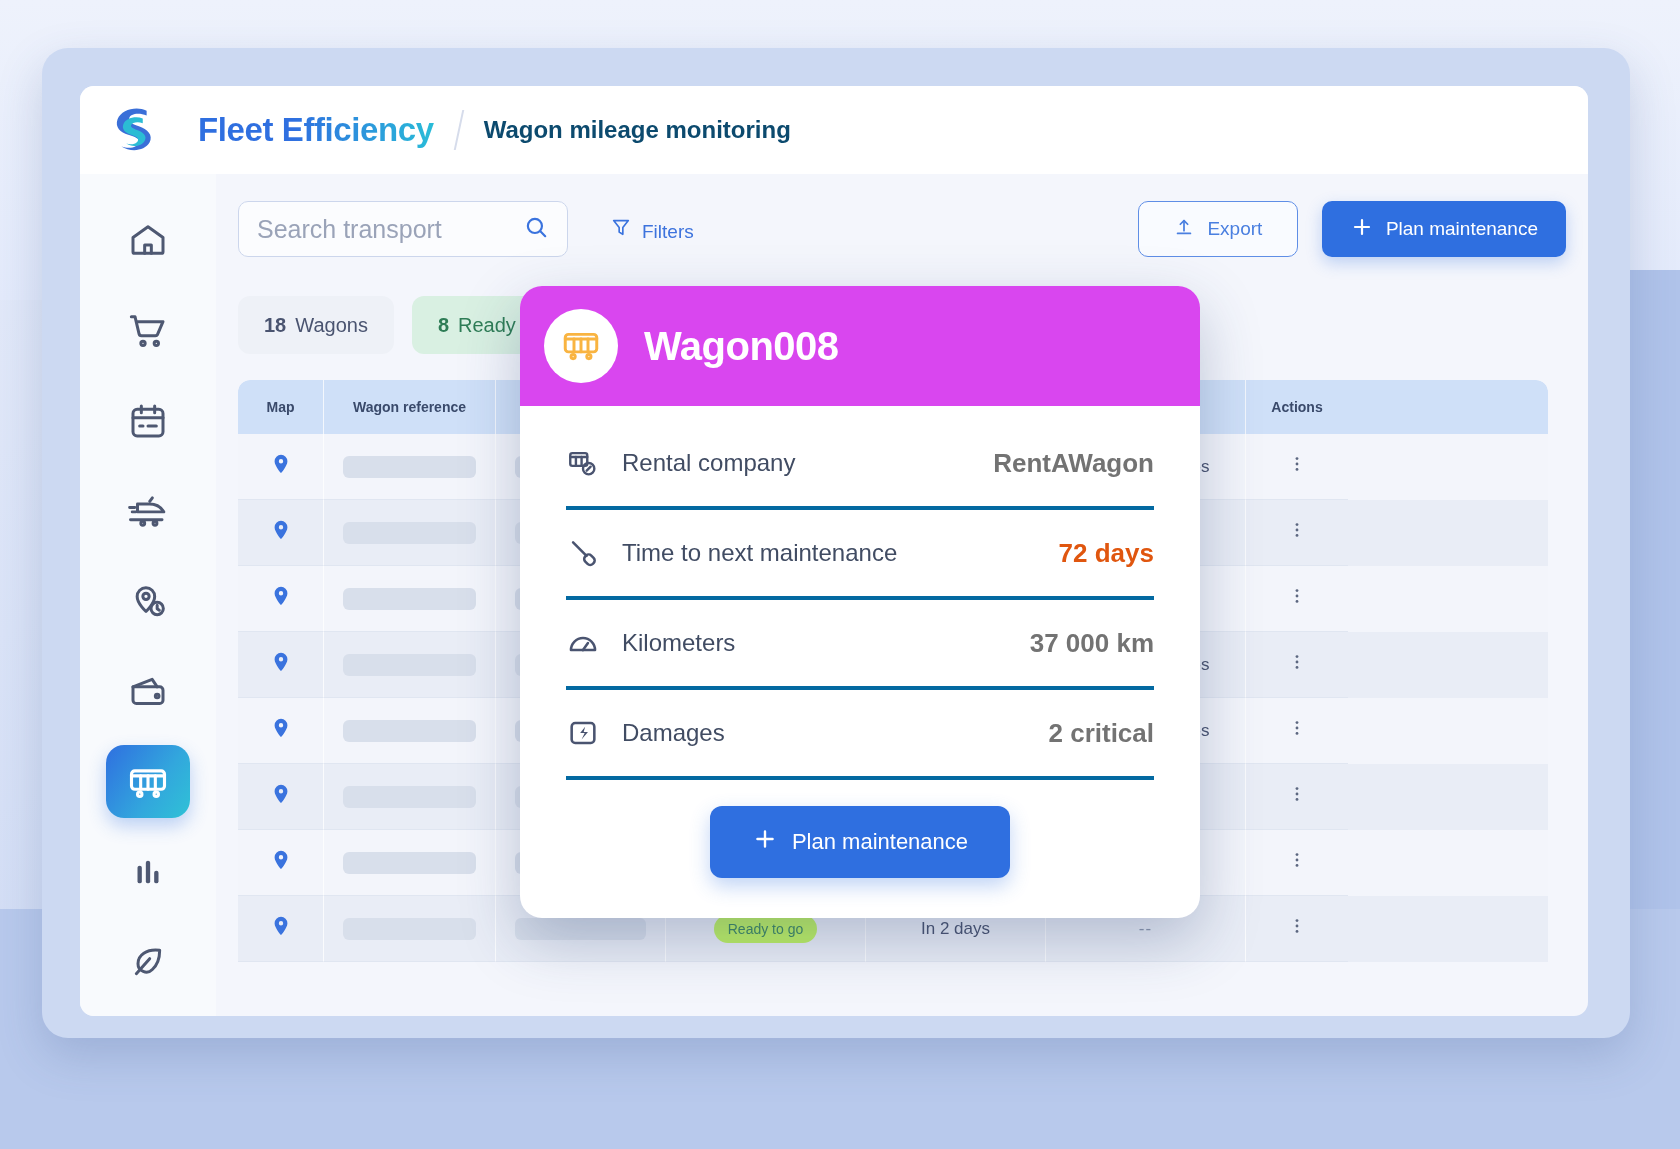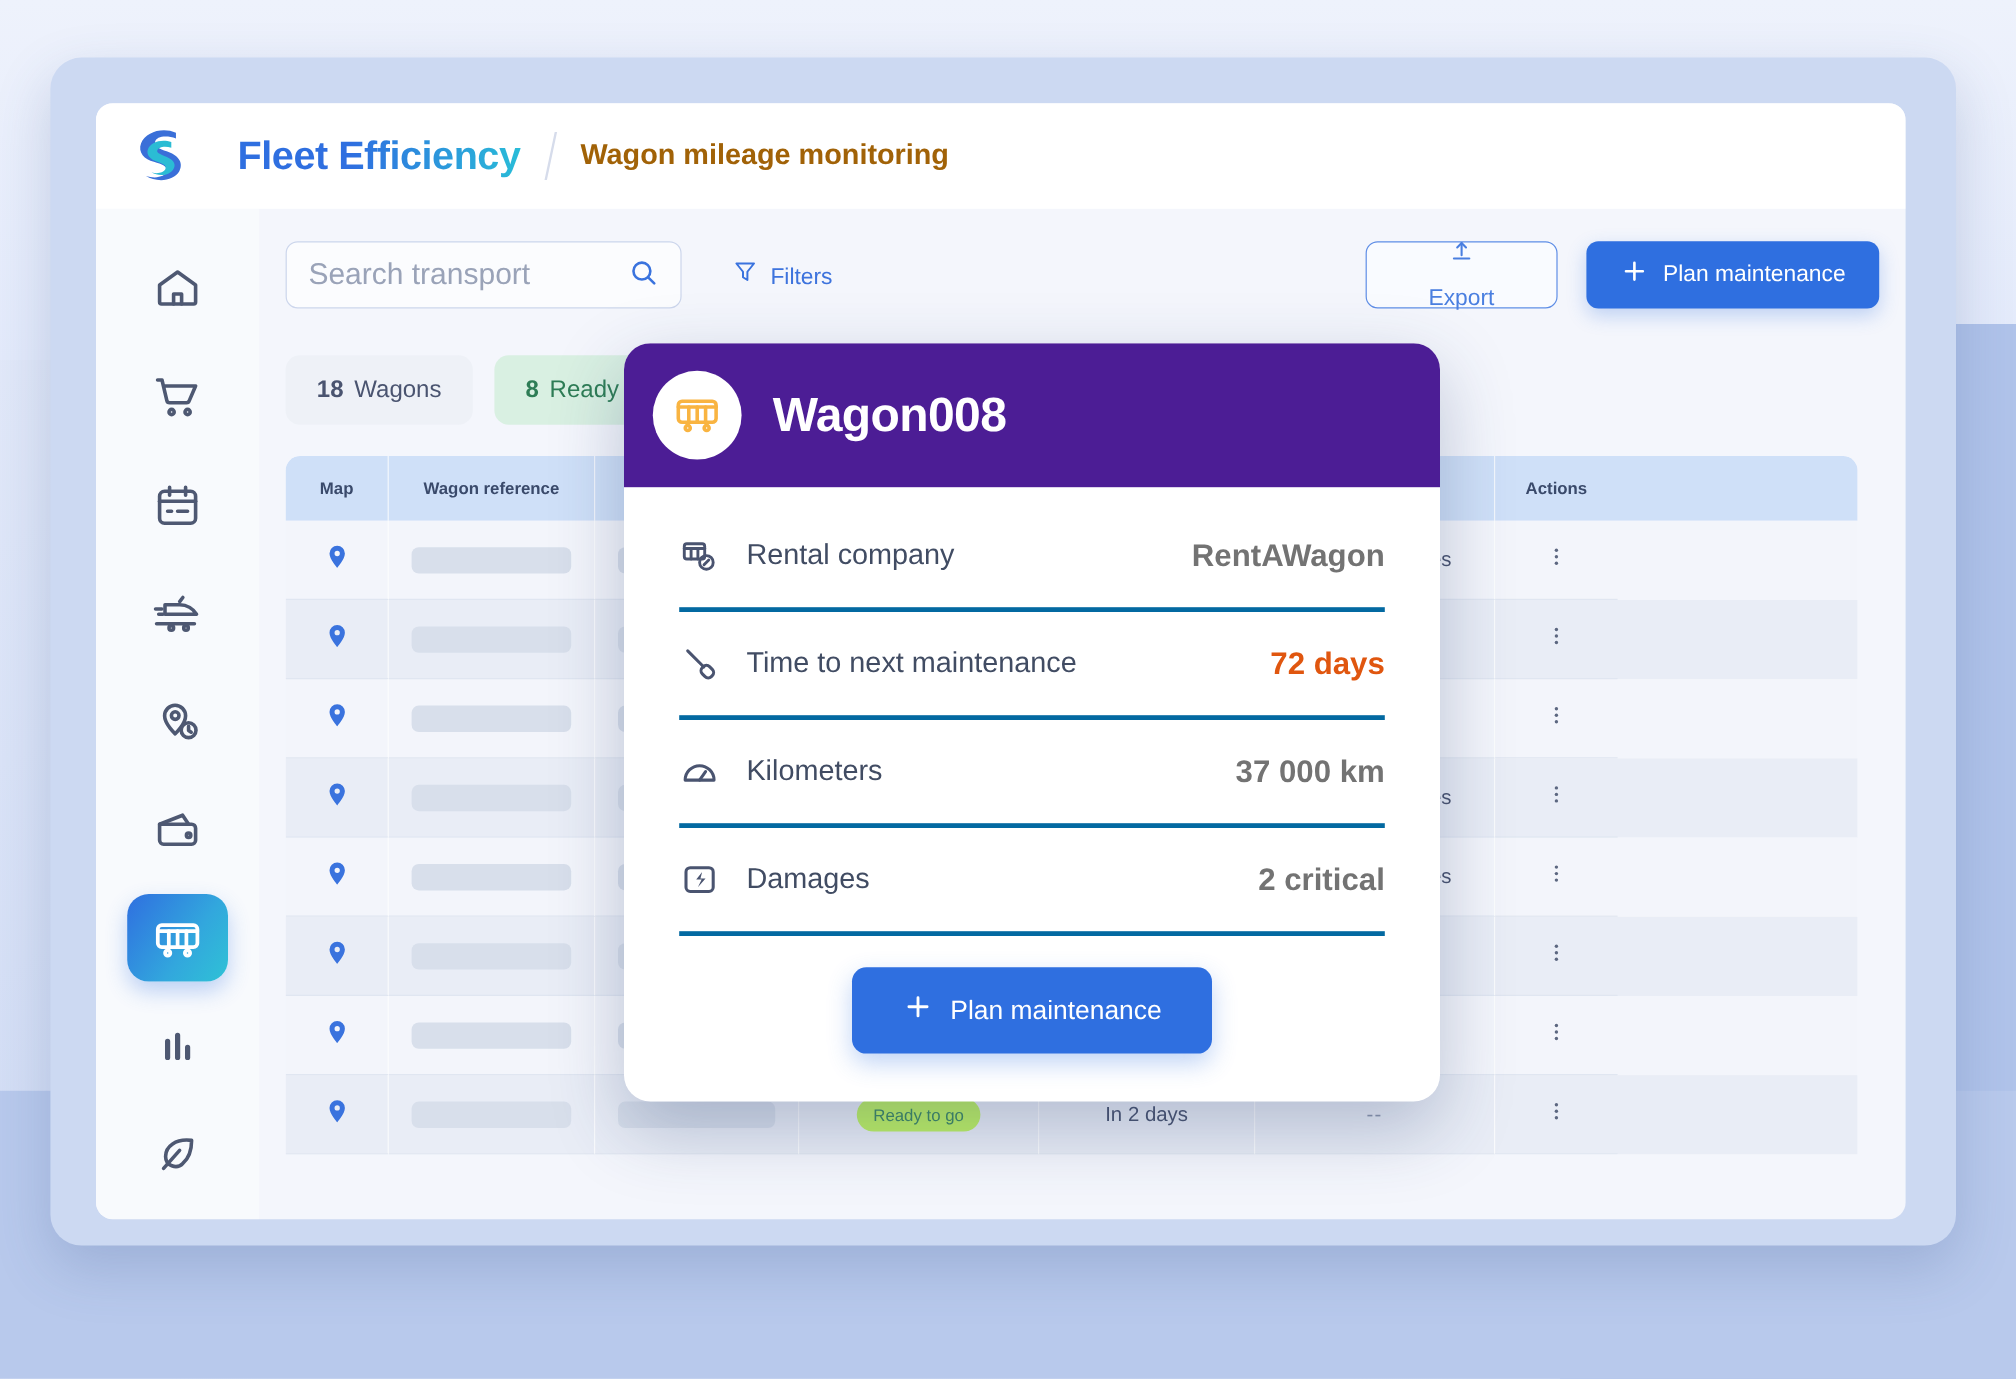--- a/index.html
+++ b/index.html
@@ -56,21 +56,21 @@
   .brand-wrap { display: flex; align-items: center; margin-left: 32px; }
   .brand {
     font-size: 33px; font-weight: bold; letter-spacing: -.4px;
     background: linear-gradient(90deg,#2f6fe0 0%,#2f6fe0 40%,#29bcd8 100%);
     -webkit-background-clip: text; background-clip: text; color: transparent;
   }
   .brand-sep {
     width: 2px; height: 40px; background: #d6dceb;
     margin: 0 24px; transform: skewX(-12deg);
   }
-  .page-sub { font-size: 24px; font-weight: bold; color: #a16207; }
+  .page-sub { font-size: 24px; font-weight: bold; color: #0c4a6e; }
 
   
   .sidebar {
     position: absolute; left: 0; top: 88px; bottom: 0; width: 136px;
     background: #f8fafd;
     display: flex; flex-direction: column; align-items: center;
     padding-top: 30px;
     z-index: 20;
   }
   .nav-item {
@@ -105,21 +105,21 @@
   .search-input-txt { font-size: 25px; color: #9aa3b8; }
   .filters-btn {
     display: flex; align-items: flex-end; gap: 10px;
     margin-left: 42px; color: #3d73dd; font-size: 19px;
   }
   .spacer { flex: 1; }
   .btn-export {
     height: 56px; min-width: 160px; padding: 0 26px;
     display: flex; align-items: center; justify-content: center; gap: 12px;
     border: 1.6px solid #5f8ee6; border-radius: 10px;
-    color: #4a7fe0; font-size: 19px; background: #f9fbff; flex-direction: column;
+    color: #4a7fe0; font-size: 19px; background: #f9fbff;
   }
   .btn-plan {
     height: 56px; padding: 0 28px; margin-left: 24px;
     display: flex; align-items: center; justify-content: center; gap: 12px;
     border-radius: 10px; background: #2f6fe0; color: #fff; font-size: 19px;
     box-shadow: 0 6px 16px rgba(47,111,224,.28);
   }
 
   
   .chips { display: flex; gap: 18px; margin-top: 34px; }
@@ -167,21 +167,21 @@
     position: absolute;
     left: 440px; top: 200px;
     width: 680px;
     background: #ffffff;
     border-radius: 22px;
     box-shadow: 0 22px 60px rgba(40,60,110,.28);
     z-index: 60;
     overflow: hidden;
   }
   .modal-head {
-    height: 120px; background: #4c1d95;
+    height: 120px; background: #d946ef;
     display: flex; align-items: center; padding-left: 24px; gap: 26px;
   }
   .modal-avatar {
     width: 74px; height: 74px; border-radius: 50%;
     background: #ffffff; display: flex; align-items: center; justify-content: center;
     color: #f9b441;
   }
   .modal-title { font-size: 40px; font-weight: bold; color: #ffffff; letter-spacing: -.5px; }
   .modal-body { padding: 14px 46px 40px 46px; }
   .row {

